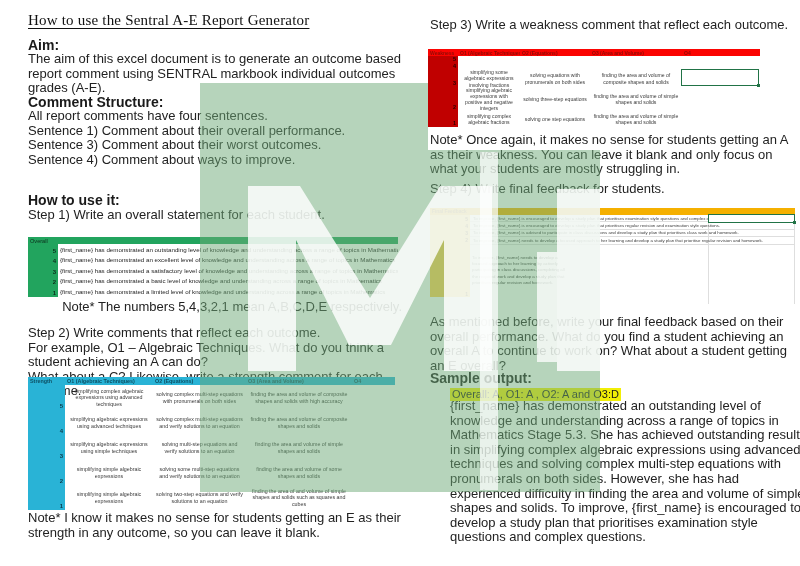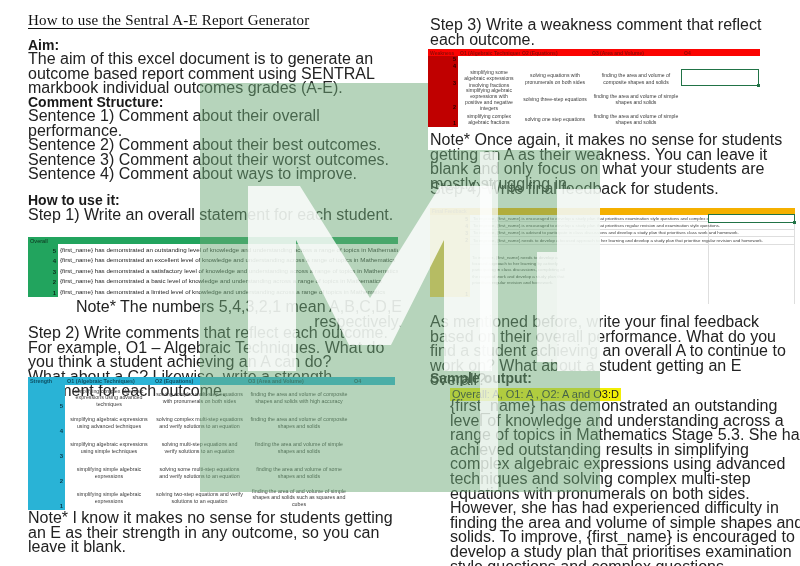--- a/index.html
+++ b/index.html
@@ -10,21 +10,21 @@
     color:#1a1a1a;
   }
   .abs{position:absolute;}
   
   .doc-title{
     left:28px;top:12px;width:372px;
     font-size:15px;letter-spacing:.2px;color:#111;
     text-decoration:underline;text-underline-offset:3px;font-family:Liberation Serif, serif;
   }
   .h{font-weight:bold;font-size:14px;line-height:14px;}
-  .p{font-size:16px;line-height:14.6px;color:#222;}
+  .p{font-size:13px;line-height:14.6px;color:#222;}
   .left-col{left:28px;width:374px;}
   .right-col{left:430px;width:368px;}
 
   
   .sheet{position:absolute;font-family:"Liberation Sans",sans-serif;}
   .sheet .hdr{display:flex;align-items:center;}
   .sheet .hdr span{display:block;white-space:nowrap;overflow:hidden;}
   .rowflex{display:flex;}
   .numcell{display:flex;align-items:flex-end;justify-content:flex-end;
            padding:0 2px 1px 0;font-weight:bold;box-sizing:border-box;flex:none;}
@@ -82,22 +82,22 @@
 </head>
 <body>
 
 <div class="abs doc-title">How to use the Sentral A-E Report Generator</div>
 
 <div class="abs left-col h" style="top:38px;">Aim:</div>
 <div class="abs left-col p" style="top:52px;">The aim of this excel document is to generate an outcome based report comment using SENTRAL markbook individual outcomes grades (A-E).</div>
 
 <div class="abs left-col h" style="top:95px;">Comment Structure:</div>
 <div class="abs left-col p" style="top:109px;">
+  <div>All report comments have four sentences.</div>
   <div>Sentence 1) Comment about their overall performance.</div>
-  <div>Sentence 2) Comment about their best outcomes.</div>
   <div>Sentence 3) Comment about their worst outcomes.</div>
   <div>Sentence 4) Comment about ways to improve.</div>
 </div>
 
 <div class="abs left-col h" style="top:193px;">How to use it:</div>
 <div class="abs left-col p" style="top:208px;">Step 1) Write an overall statement for each student.</div>
 
 <div class="sheet t-green">
   <div class="hdr">
       <span>Overall</span>

